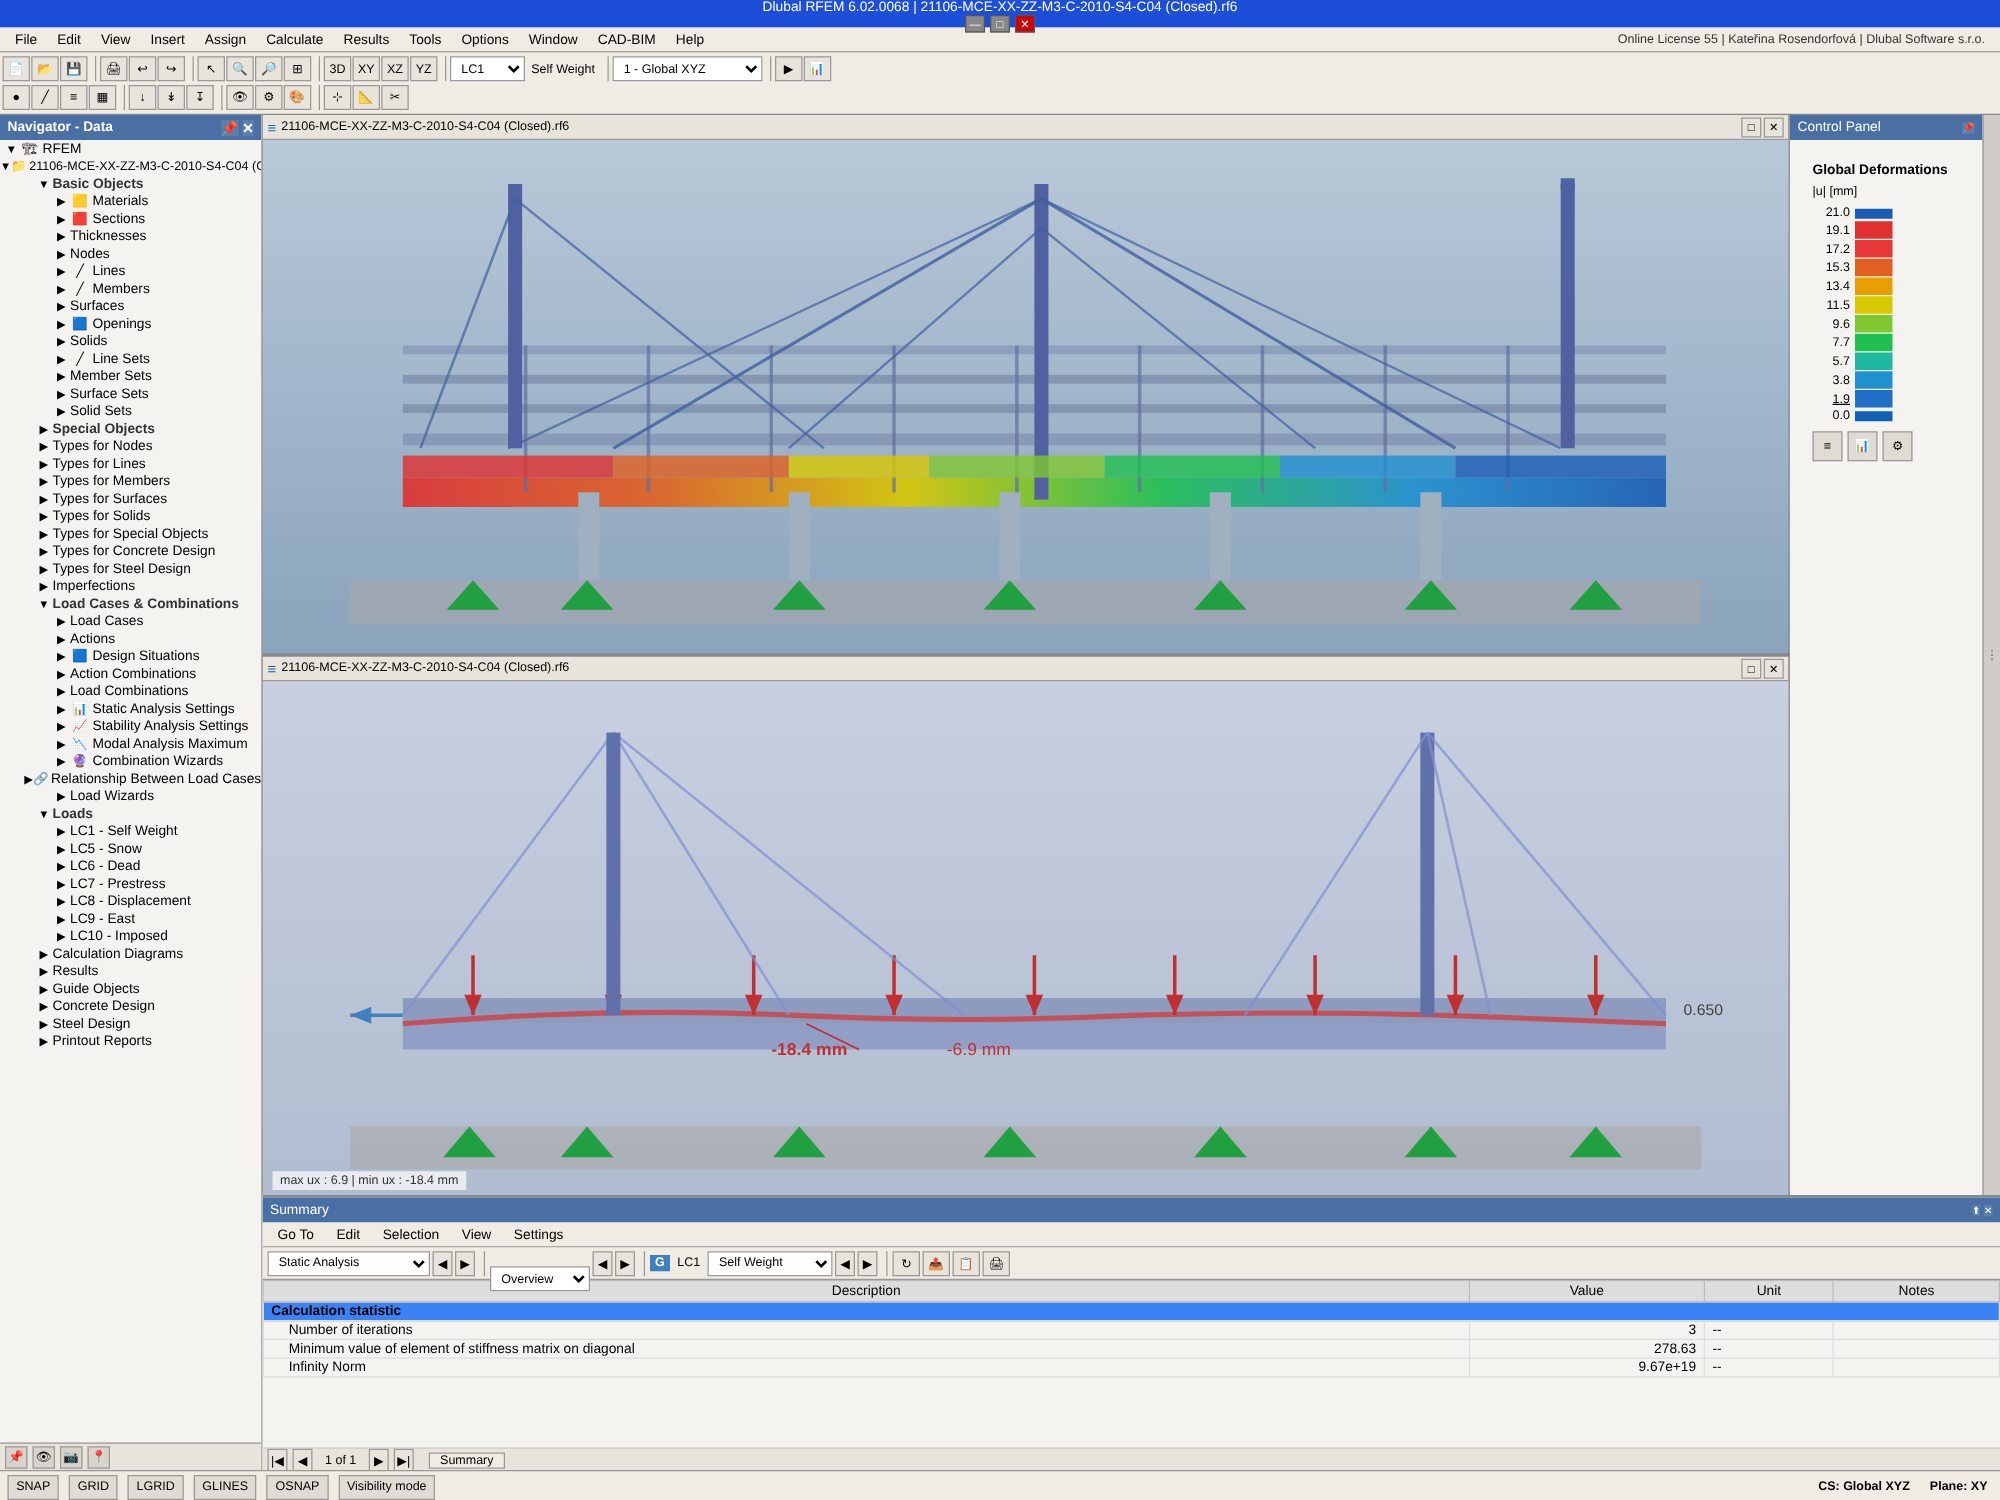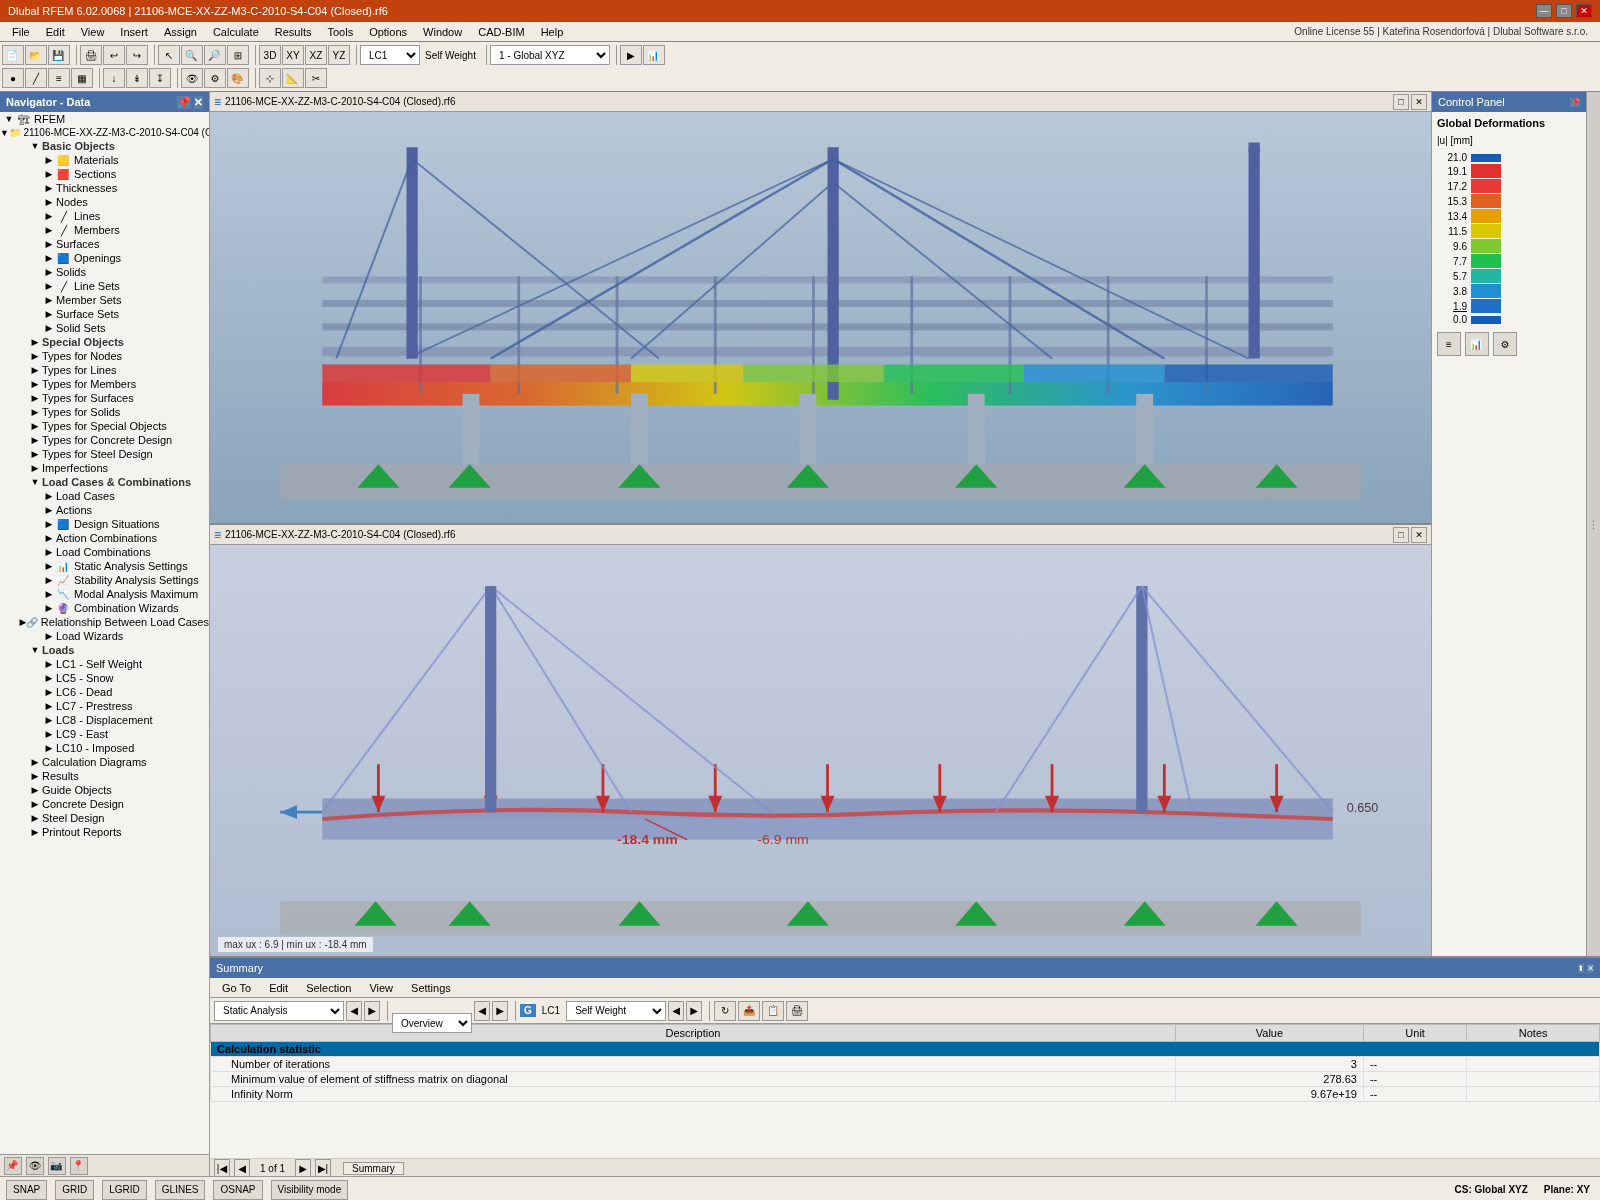--- a/index.html
+++ b/index.html
@@ -1,19 +1,19 @@
 <!DOCTYPE html>
 <html><head>
   <meta charset="utf-8">
   <style>
     * { box-sizing: border-box; margin: 0; padding: 0; }
     body { font-family: 'Segoe UI', Tahoma, Arial, sans-serif; font-size: 11px; background: #d4d0c8; overflow: hidden; width: 1600px; height: 1200px; }
 
     
-    #title-bar { background: #c2410c; color: white; height: 22px; display: flex; align-items: center; justify-content: space-between; padding: 0 8px; font-size: 11px; }
+    #title-bar { background: #1d4ed8; color: white; height: 22px; display: flex; align-items: center; justify-content: space-between; padding: 0 8px; font-size: 11px; flex-direction: column; }
     #title-bar .win-controls { display: flex; gap: 4px; }
     #title-bar .win-btn { width: 16px; height: 14px; background: #888; border: 1px solid #555; cursor: pointer; font-size: 9px; display: flex; align-items: center; justify-content: center; color: white; }
 
     
     #menu-bar { background: #f0ece4; height: 20px; display: flex; align-items: center; padding: 0 4px; border-bottom: 1px solid #888; }
     .menu-item { padding: 0 8px; height: 20px; display: flex; align-items: center; cursor: pointer; font-size: 11px; }
 
     
     #toolbar-area { background: #f0ece4; border-bottom: 1px solid #888; padding: 2px 2px; display: flex; flex-direction: column; gap: 1px; }
     .toolbar-row { display: flex; align-items: center; gap: 1px; height: 22px; }
@@ -43,39 +43,39 @@
 
     .viewport-titlebar { background: #e8e4dc; height: 20px; display: flex; align-items: center; padding: 0 4px; border-bottom: 1px solid #999; font-size: 10px; gap: 4px; }
 
     
     .model-canvas { width: 100%; height: calc(100% - 20px); background: linear-gradient(to bottom, #c8d8e8 0%, #a0b8d0 100%); position: relative; overflow: hidden; }
     .model-canvas-2 { width: 100%; height: calc(100% - 20px); background: linear-gradient(to bottom, #d0d8e8 0%, #b8c4d8 100%); position: relative; overflow: hidden; }
 
     
     #control-panel { width: 155px; background: #f5f3ef; border-left: 1px solid #999; }
     #cp-header { background: #4a6fa5; color: white; padding: 2px 6px; font-size: 11px; display: flex; justify-content: space-between; align-items: center; height: 20px; }
-    #cp-content { padding: 5px; }
+    #cp-content { padding: 18px; }
     #cp-title { font-size: 11px; font-weight: bold; margin-bottom: 6px; }
     #color-scale { display: flex; flex-direction: column; gap: 0; }
     .cs-row { display: flex; align-items: center; gap: 4px; margin-bottom: 1px; }
     .cs-label { font-size: 10px; width: 30px; text-align: right; }
     .cs-bar { width: 30px; height: 14px; }
 
     
     #summary-panel { height: 220px; background: #f5f3ef; border-top: 2px solid #888; }
     #summary-header { background: #4a6fa5; color: white; height: 20px; display: flex; align-items: center; padding: 0 6px; font-size: 11px; justify-content: space-between; }
     #summary-menubar { background: #f0ece4; height: 20px; display: flex; align-items: center; padding: 0 4px; border-bottom: 1px solid #999; gap: 2px; }
     #summary-toolbar { background: #f0ece4; height: 26px; display: flex; align-items: center; padding: 0 4px; border-bottom: 1px solid #999; gap: 2px; }
     #summary-table { overflow-y: auto; height: calc(220px - 20px - 20px - 26px - 20px); }
     table { width: 100%; border-collapse: collapse; font-size: 11px; }
     th { background: #ddd; border: 1px solid #bbb; padding: 2px 6px; text-align: center; font-weight: normal; font-size: 11px; }
     td { border: 1px solid #ddd; padding: 1px 6px; font-size: 11px; }
     .td-desc { padding-left: 20px; }
     .td-val { text-align: right; }
-    tr.group-row td { font-weight: bold; background: #0369a1; }
+    tr.group-row td { font-weight: bold; background: #3b82f6; }
     .row-alt { background: #f8f8f0; }
 
     
     #status-bar { height: 26px; background: #f0ece4; border-top: 1px solid #999; display: flex; align-items: center; padding: 0 6px; gap: 8px; font-size: 10px; }
     .status-btn { height: 20px; padding: 0 6px; background: #e0dcd4; border: 1px solid #999; cursor: pointer; font-size: 10px; }
     .status-label { padding: 0 4px; font-size: 10px; font-weight: bold; }
 
     
     ::-webkit-scrollbar { width: 12px; height: 12px; }
     ::-webkit-scrollbar-track { background: #e8e4dc; }

